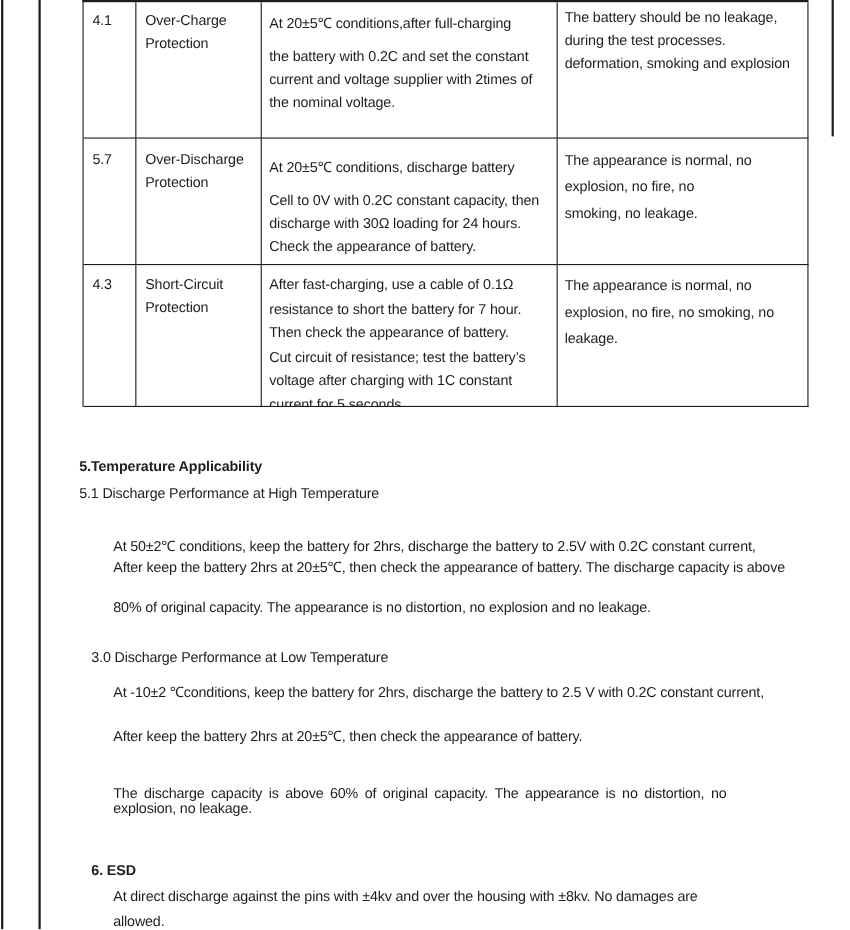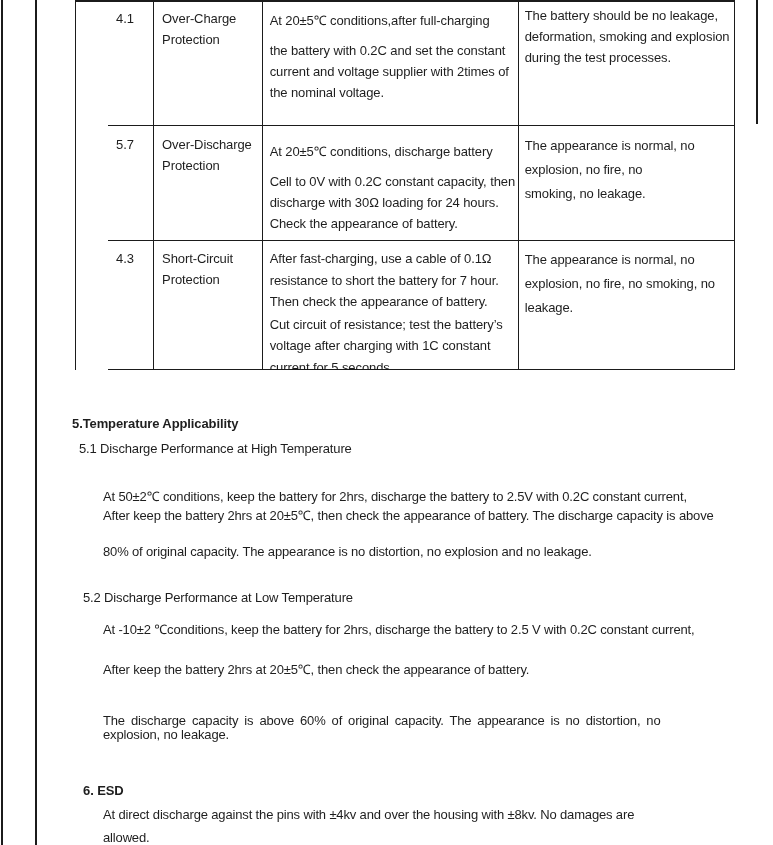--- a/index.html
+++ b/index.html
@@ -26,21 +26,21 @@
 
   
   .spec-table {
     position: absolute;
     left: 75px;
     top: 0;
     width: 660px;
     border-top: 2px solid #1b1b1b;
     border-left: 1.5px solid #1b1b1b;
   }
-  .trow { display: flex; margin-left: 32px; }
+  .trow { display: flex; }
   .cell {
     border-right: 1.5px solid #1b1b1b;
     border-bottom: 1.5px solid #1b1b1b;
     overflow: hidden;
     font-size: 13px;
     letter-spacing: -0.1px;
   }
   .c-no     { width: 48px;  padding: 6px 4px 0 8px; }
   .c-name   { width: 114px; padding: 6px 4px 0 8px; }
   .c-method { width: 270px; padding: 8px 4px 0 7px; }
@@ -94,22 +94,22 @@
           <div class="ln">At 20±5℃  conditions,after full-charging</div>
         </div>
         <div class="para2">
           <div class="ln">the battery with 0.2C and set the constant</div>
           <div class="ln">current and voltage supplier with 2times of</div>
           <div class="ln">the nominal voltage.</div>
         </div>
       </div>
       <div class="cell c-req">
         <div class="lnr">The battery should be no leakage,</div>
+        <div class="lnr">during the test processes.</div>
         <div class="lnr">deformation, smoking and explosion</div>
-        <div class="lnr">during the test processes.</div>
       </div>
     </div>
 
     <div class="trow r2">
       <div class="cell c-no">
         <div class="ln">5.7</div>
       </div>
       <div class="cell c-name">
         <div class="ln">Over-Discharge</div>
         <div class="ln">Protection</div>
@@ -153,25 +153,25 @@
       </div>
       <div class="cell c-req">
         <div class="lnr">The appearance is normal, no</div>
         <div class="lnr">explosion, no fire, no smoking, no</div>
         <div class="lnr">leakage.</div>
       </div>
     </div>
   </div>
 
   <div class="txt bold" style="left:72px; top:416px;">5.Temperature Applicability</div>
-  <div class="txt" style="left:79px; top:441px;text-align:center;">5.1 Discharge Performance at High Temperature</div>
+  <div class="txt" style="left:72px; top:441px;text-align:center;">5.1 Discharge Performance at High Temperature</div>
   <div class="txt" style="left:103px; top:489px;">At 50±2℃  conditions, keep the battery for 2hrs, discharge the battery to 2.5V with 0.2C constant current,</div>
   <div class="txt" style="left:103px; top:508px;">After keep the battery 2hrs at 20±5℃, then check the appearance of battery. The discharge capacity is above</div>
   <div class="txt" style="left:103px; top:544px;text-align:right;">80% of original capacity. The appearance is no distortion, no explosion and no leakage.</div>
-  <div class="txt" style="left:83px; top:590px;">5.2 Discharge Performance at Low Temperature</div>
+  <div class="txt" style="left:83px; top:590px;">3.0 Discharge Performance at Low Temperature</div>
   <div class="txt" style="left:103px; top:622px;">At -10±2 ℃conditions, keep the battery for 2hrs, discharge the battery to 2.5 V with 0.2C constant current,</div>
   <div class="txt" style="left:103px; top:662px;">After keep the battery 2hrs at 20±5℃,  then check the appearance of battery.</div>
   <div class="txt just" style="left:103px; top:701px;">The discharge capacity is above 60% of original capacity. The appearance is no distortion, no</div>
   <div class="txt" style="left:103px; top:727px;">explosion, no leakage.</div>
 
   <div class="txt bold" style="left:83px; top:783px;">6. ESD</div>
   <div class="txt" style="left:103px; top:807px;">At direct discharge against the pins with ±4kv and over the housing with ±8kv. No damages are</div>
   <div class="txt" style="left:103px; top:830px;">allowed.</div>
 
 </div>

